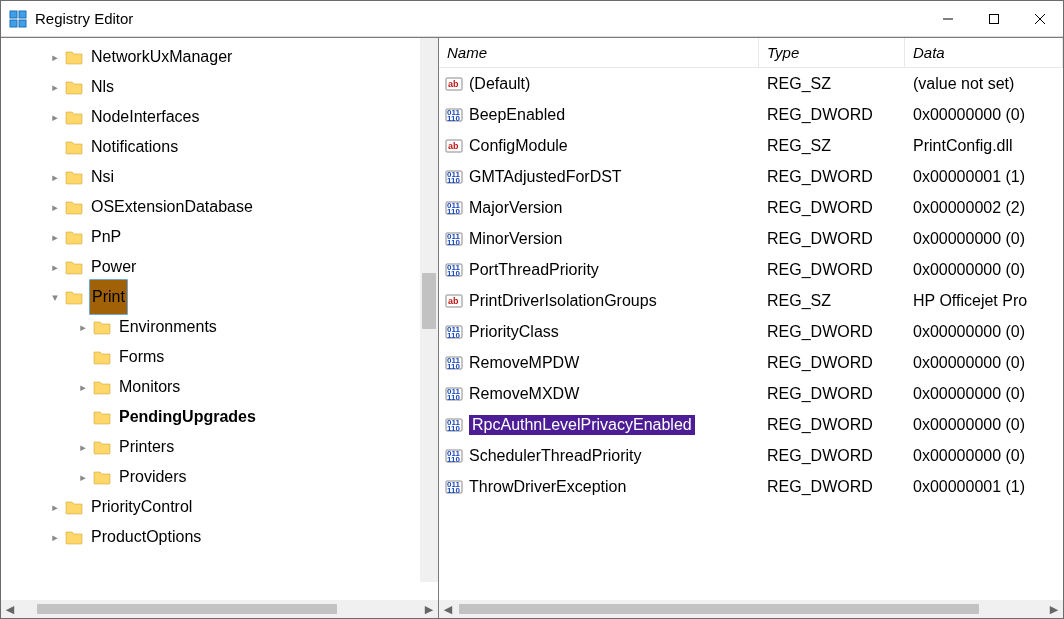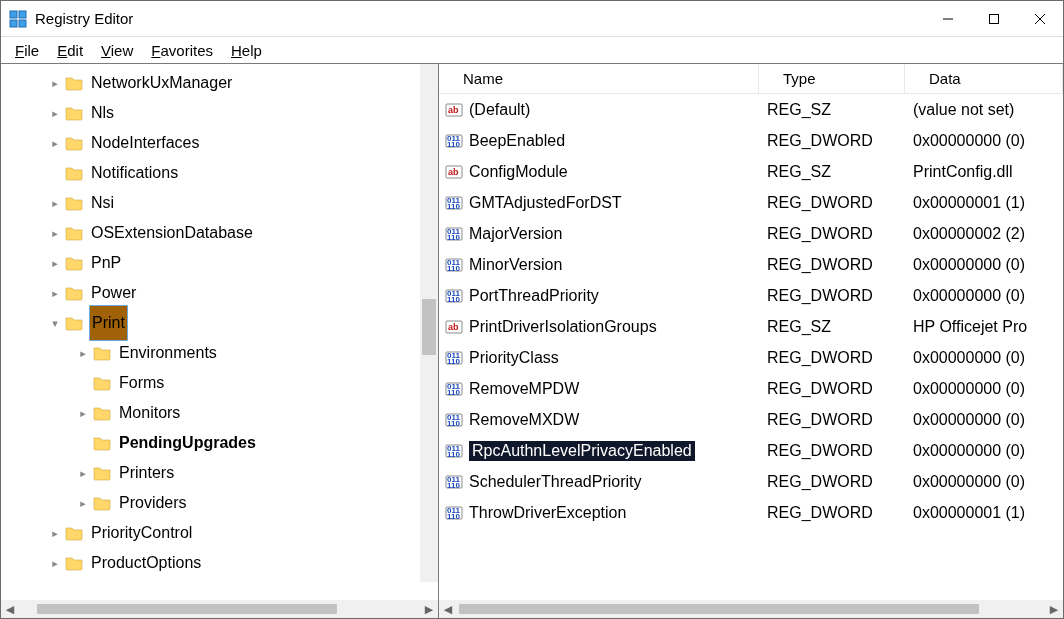--- a/index.html
+++ b/index.html
@@ -25,30 +25,30 @@
   .tree-row.selected .label-span { background:#a16207; border:1px solid #69a9e3; padding:8px 2px; border-radius:1px;}
   .tree-row .label-span { padding:0 2px; }
   .vscrollbar { position:absolute; right:0; top:0; bottom:18px; width:18px; background:#f0f0f0; }
   .vscrollbar .thumb { position:absolute; left:2px; right:2px; background:#c2c2c2; height:56px; top:235px; border-radius:1px;}
   .hscroll { height:18px; background:#f0f0f0; display:flex; align-items:center; }
   .hscroll .arrow { width:18px; height:18px; display:flex; align-items:center; justify-content:center; color:#666; font-size:11px;}
   .hscroll .track { flex:1; height:14px; background:#f0f0f0; position:relative;}
   .hscroll .hthumb { position:absolute; top:2px; bottom:2px; background:#c2c2c2; border-radius:1px;}
   .list-pane { flex:1; display:flex; flex-direction:column; overflow:hidden; }
   .columns { display:flex; height:30px; border-bottom:1px solid #e8e8e8; font-size:15px; align-items:center;}
-  .col { padding:0 24px; border-right:1px solid #e8e8e8; height:100%; display:flex; align-items:center;}
+  .col { padding:0 8px; border-right:1px solid #e8e8e8; height:100%; display:flex; align-items:center;font-style:italic;}
   .col-name { width:320px; }
   .col-type { width:146px; }
   .col-data { flex:1; }
   .list-body { flex:1; overflow:hidden; }
   .value-row { display:flex; height:31px; align-items:center; font-size:16px; }
   .value-row .c-name { width:320px; padding-left:6px; display:flex; align-items:center; overflow:hidden; white-space:nowrap;}
   .value-row .c-type { width:146px; padding-left:8px;}
   .value-row .c-data { flex:1; padding-left:8px; white-space:nowrap; overflow:hidden;}
-  .value-row.selected .c-name .vname { background:#0f172a; color:#fff; padding:1px 3px;}
+  .value-row.selected .c-name .vname { background:#4c1d95; color:#fff; padding:1px 3px;}
   .vicon { width:18px; height:18px; margin-right:6px; flex-shrink:0;}
   .vicon rect.body{ fill:#fff; stroke:#8a8a8a;}
   .vicon .ab{ font:bold 9px Arial; fill:#c01818;}
   .vicon .bin{ font:bold 8px Arial; fill:#1848c0;}
   .folder-svg-bg{ fill:#ffd76a; stroke:#c79b20; stroke-width:0.5;}
 </style>
 </head>
 <body>
 
 <div class="window">
@@ -72,27 +72,20 @@
         </svg>
       </div>
     <div class="win-btn">
         <svg width="10" height="10" viewBox="0 0 10 10">
           <line x1="0" y1="0" x2="10" y2="10" stroke="#000"></line>
           <line x1="10" y1="0" x2="0" y2="10" stroke="#000"></line>
         </svg>
       </div>
   </div>
 
-  <div class="menubar">
-    <span class="menu-item"><span class="menu-underline">F</span>ile</span>
-    <span class="menu-item"><span class="menu-underline">E</span>dit</span>
-    <span class="menu-item"><span class="menu-underline">V</span>iew</span>
-    <span class="menu-item"><span class="menu-underline">F</span>avorites</span>
-    <span class="menu-item"><span class="menu-underline">H</span>elp</span>
-  </div>
 
 
   <div class="panes">
     <div class="tree-pane">
       <div class="tree-scroll">
         <div class="tree" id="tree">
             <div class="tree-row" style="padding-left: 48px;">
               <span class="expander">▸</span>
               <svg class="folder-icon" viewBox="0 0 18 16">
                 <path class="folder-svg-bg" d="M1 3 h6 l2 2 h8 v9 a1 1 0 0 1 -1 1 h-14 a1 1 0 0 1 -1 -1 z"></path>

